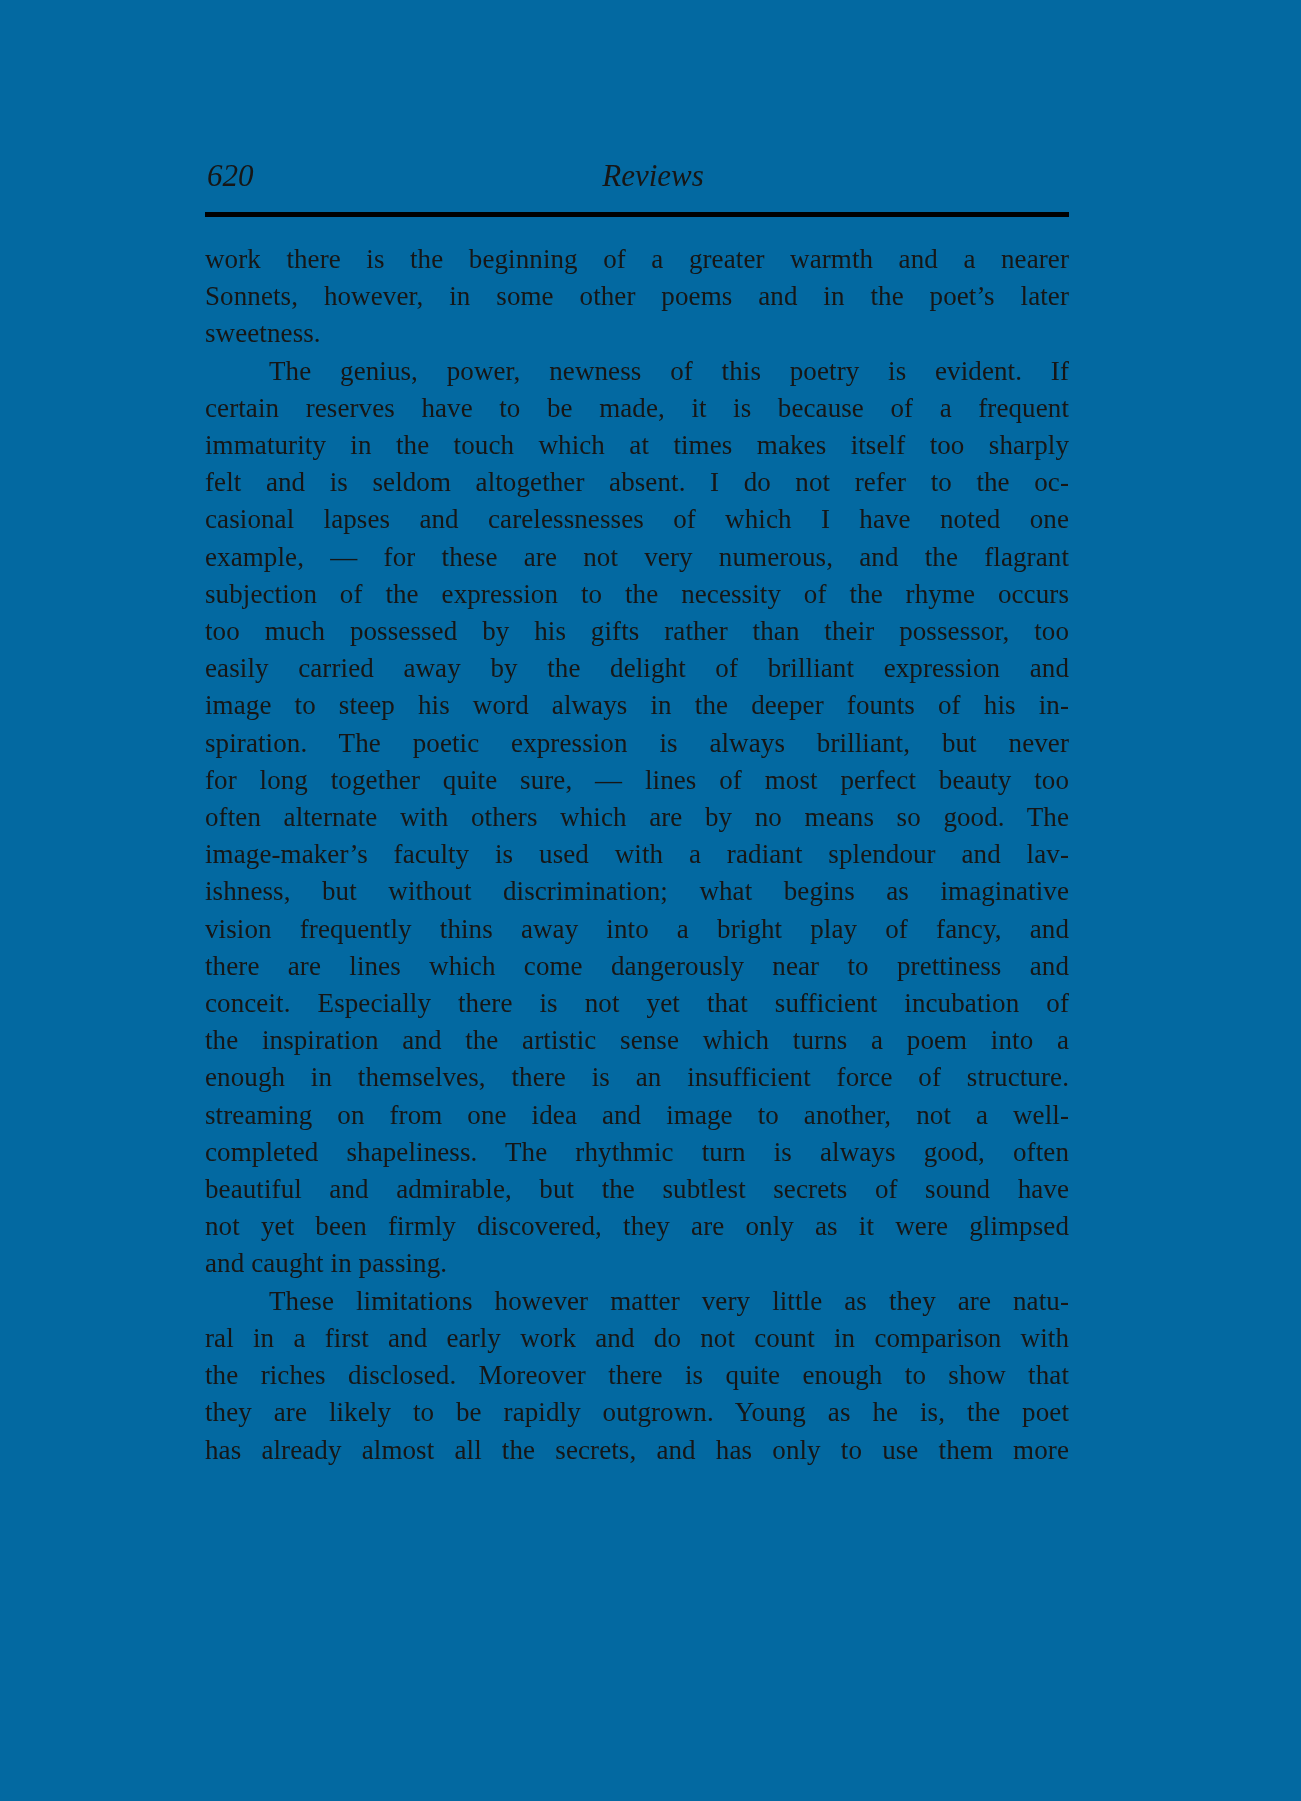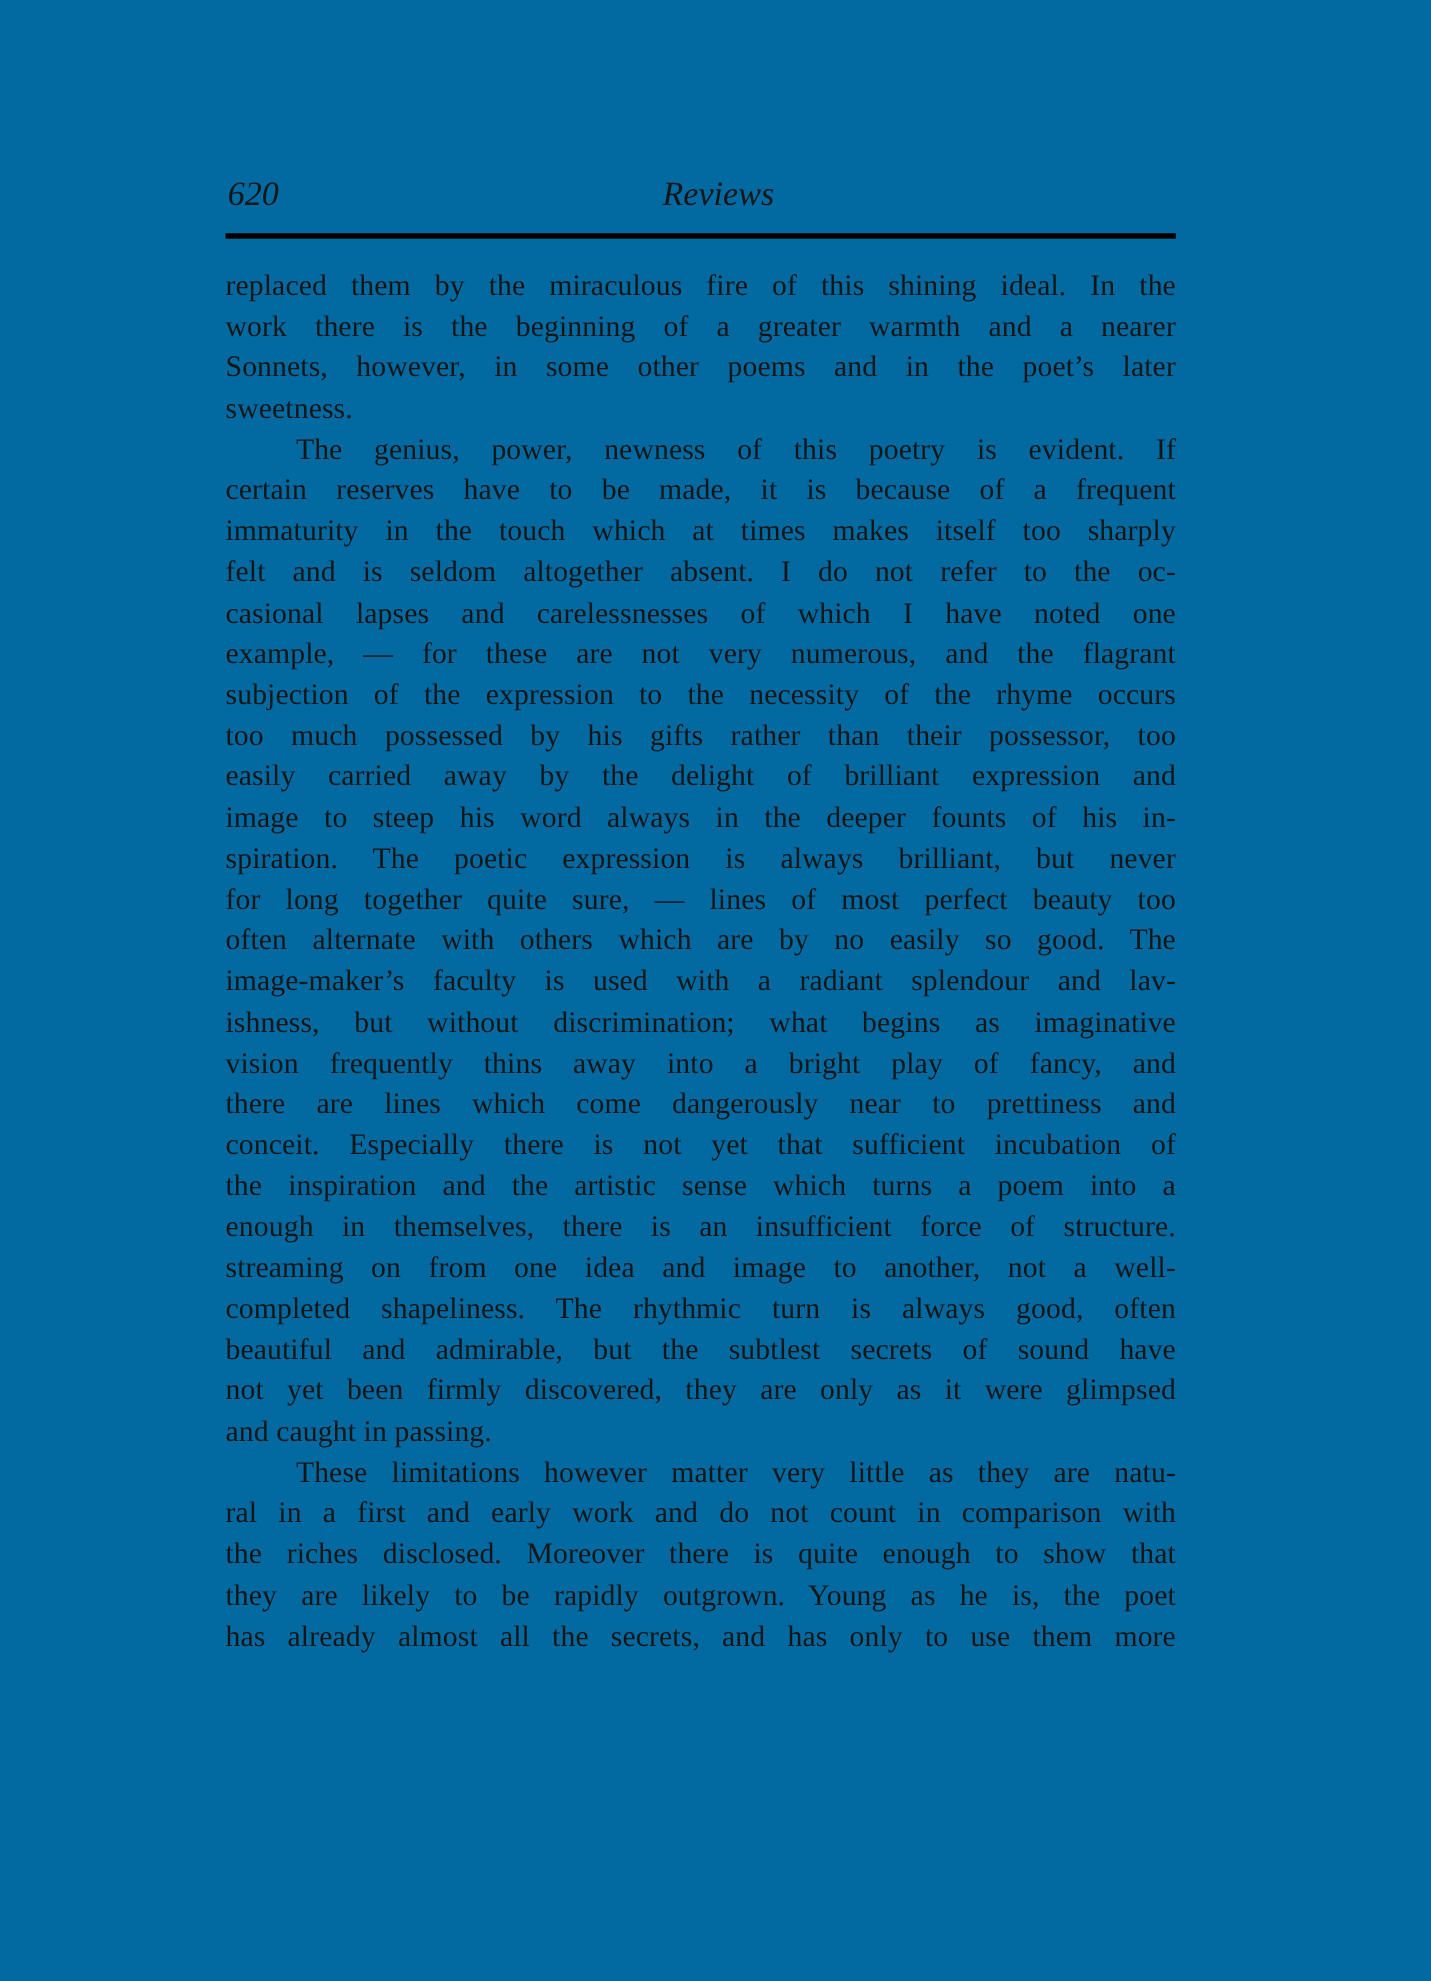--- a/index.html
+++ b/index.html
@@ -67,37 +67,36 @@
 </head>
 <body>
 
 <div class="page">
   <div class="header">
     <span class="page-number">620</span>
     <span class="running-title">Reviews</span>
   </div>
   <div class="header-rule"></div>
   <div class="body-text">
-      <div class="line">replaced them by the miraculous fire of this shining ideal. In the</div>
       <div class="line">work there is the beginning of a greater warmth and a nearer</div>
       <div class="line">Sonnets, however, in some other poems and in the poet’s later</div>
       <div class="line lastline">sweetness.</div>
       <div class="line indent">The genius, power, newness of this poetry is evident. If</div>
       <div class="line">certain reserves have to be made, it is because of a frequent</div>
       <div class="line">immaturity in the touch which at times makes itself too sharply</div>
       <div class="line">felt and is seldom altogether absent. I do not refer to the oc-</div>
       <div class="line">casional lapses and carelessnesses of which I have noted one</div>
       <div class="line">example, — for these are not very numerous, and the flagrant</div>
       <div class="line">subjection of the expression to the necessity of the rhyme occurs</div>
       <div class="line">too much possessed by his gifts rather than their possessor, too</div>
       <div class="line">easily carried away by the delight of brilliant expression and</div>
       <div class="line">image to steep his word always in the deeper founts of his in-</div>
       <div class="line">spiration. The poetic expression is always brilliant, but never</div>
       <div class="line">for long together quite sure, — lines of most perfect beauty too</div>
-      <div class="line">often alternate with others which are by no easily so good. The</div>
+      <div class="line">often alternate with others which are by no means so good. The</div>
       <div class="line">image-maker’s faculty is used with a radiant splendour and lav-</div>
       <div class="line">ishness, but without discrimination; what begins as imaginative</div>
       <div class="line">vision frequently thins away into a bright play of fancy, and</div>
       <div class="line">there are lines which come dangerously near to prettiness and</div>
       <div class="line">conceit. Especially there is not yet that sufficient incubation of</div>
       <div class="line">the inspiration and the artistic sense which turns a poem into a</div>
       <div class="line">enough in themselves, there is an insufficient force of structure.</div>
       <div class="line">streaming on from one idea and image to another, not a well-</div>
       <div class="line">completed shapeliness. The rhythmic turn is always good, often</div>
       <div class="line">beautiful and admirable, but the subtlest secrets of sound have</div>

